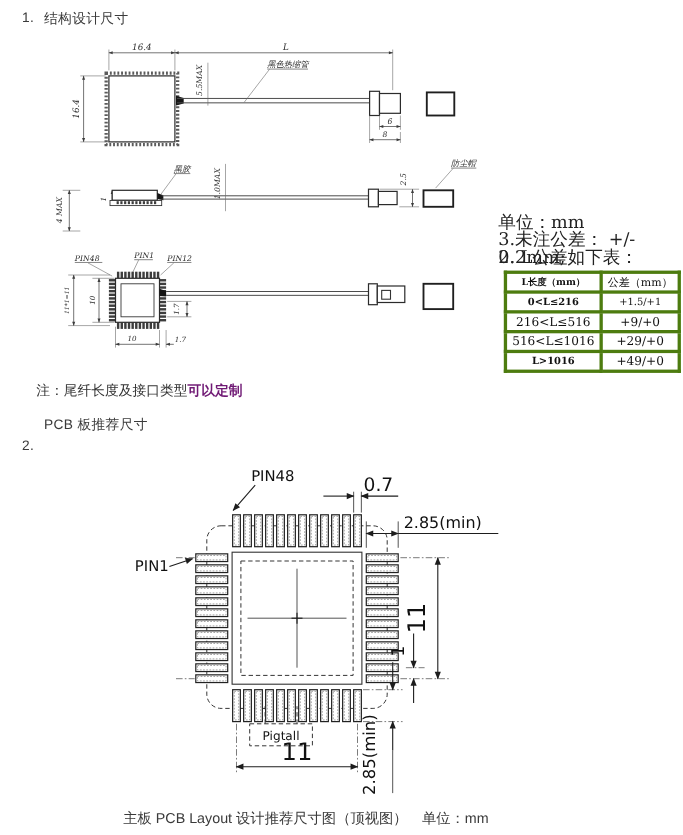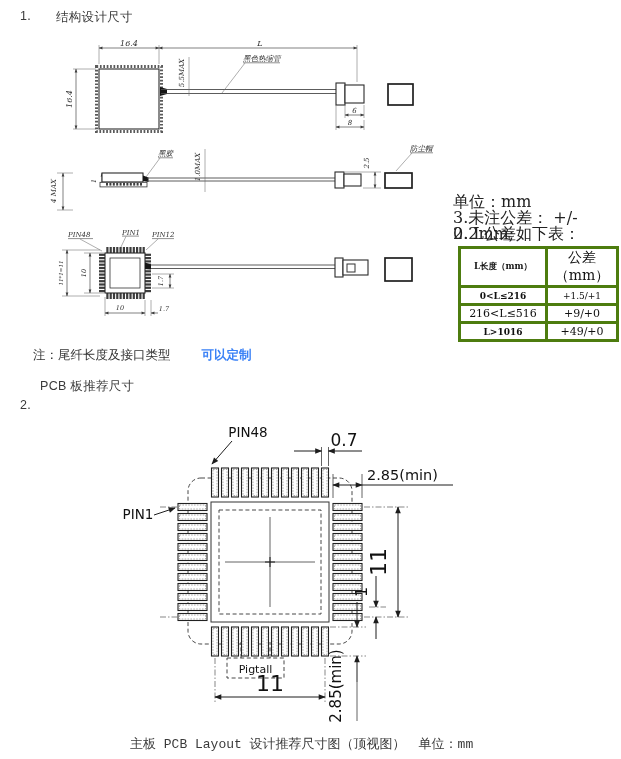--- a/index.html
+++ b/index.html
@@ -1,28 +1,28 @@
 <!DOCTYPE html>
 <html><head>
 <meta charset="utf-8">
 <style>
   html,body{margin:0;padding:0;background:#fff;}
   body{width:621px;height:759px;position:relative;font-family:"Liberation Sans",sans-serif;}
   .abs{position:absolute;}
   .hdr{font-size:12.5px;color:#3a3a3a;letter-spacing:.3px;}
   .notehdr{font-size:12.5px;color:#333;}
-  .notehdr b{font-weight:bold;color:#3b82f6;margin-left:31px;}
+  .notehdr b{font-weight:bold;color:#701a75;}
   .cap{font-size:13px;color:#3a3a3a;}
   .cadnotes{font-family:"DejaVu Serif",serif;font-size:16px;color:#222;line-height:16px;}
   table.tol{border-collapse:collapse;table-layout:fixed;width:150px;font-family:"DejaVu Serif",serif;color:#111;}
   table.tol td{border:3px solid #4d7c0f;text-align:center;vertical-align:middle;height:15px;padding:0 1px;}
   td.c1{width:82px;} td.c2{width:66px;}
   .fsm{font-size:8.5px;font-weight:bold;}
   .fs1{font-size:9px;}
-  .fmd{font-size:14px;}
+  .fmd{font-size:10px;}
   .flg{font-size:11px;}
   svg{position:absolute;overflow:visible;}
   
   .ext{stroke:#6b6b6b;stroke-width:.55;fill:none;}
   .dim{stroke:#4a4a4a;stroke-width:.7;fill:none;}
   .solid{stroke:#2b2b2b;stroke-width:1.1;fill:#fff;}
   .lt{stroke:#4a4a4a;stroke-width:.9;fill:none;}
   .thick{stroke:#1f1f1f;stroke-width:1.7;fill:#fff;}
   .hatch{fill:none;stroke:#5a5a5a;stroke-width:3;stroke-dasharray:1.7 1.7;}
   .blk{fill:#161616;stroke:none;}
@@ -35,21 +35,21 @@
   .dash{stroke:#333;stroke-width:.9;fill:none;stroke-dasharray:4 2.6;}
   .dashdot{stroke:#555;stroke-width:.7;fill:none;stroke-dasharray:6 2 1.5 2;}
   .dimB{stroke:#1d1d1d;stroke-width:1;fill:none;}
   .extB{stroke:#3c3c3c;stroke-width:.8;fill:none;}
   .pcbtext{font-family:"DejaVu Sans",sans-serif;fill:#111;}
 </style>
 </head>
 <body>
 
 <div class="abs hdr" style="left:20px;top:9px;">1.</div>
-<div class="abs hdr" style="left:40px;top:9px;margin-left:16px;">结构设计尺寸</div>
+<div class="abs hdr" style="left:40px;top:9px;">结构设计尺寸</div>
 
 <svg style="left:55px;top:36px;" width="380" height="110" viewBox="0 0 380 110">
   <defs>
     <marker id="arr" viewBox="0 0 10 10" refX="9" refY="5" markerWidth="8" markerHeight="5.5" orient="auto-start-reverse">
       <path d="M0,1.4 L9.5,5 L0,8.6 z" fill="#3c3c3c"></path>
     </marker>
     <marker id="arrB" viewBox="0 0 10 10" refX="9" refY="5" markerWidth="10" markerHeight="7" orient="auto-start-reverse">
       <path d="M0,1 L10,5 L0,9 z" fill="#1d1d1d"></path>
     </marker>
   </defs>
@@ -252,20 +252,24 @@
     <td class="c1 fsm">L长度（mm）</td>
     <td class="c2 fmd">公差（mm）</td>
   </tr>
   <tr>
     <td class="c1 fs1" style="font-weight:bold">0&lt;L≤216</td>
     <td class="c2 fs1">+1.5/+1</td>
   </tr>
   <tr>
     <td class="c1 flg">216&lt;L≤516</td>
     <td class="c2 flg">+9/+0</td>
+  </tr>
+  <tr>
+    <td class="c1 flg">516&lt;L≤1016</td>
+    <td class="c2 flg">+29/+0</td>
   </tr>
   <tr>
     <td class="c1 fs1" style="font-weight:bold">L&gt;1016</td>
     <td class="c2 flg">+49/+0</td>
   </tr>
 </tbody>
   </table>
 
 <div class="abs notehdr" style="left:33px;top:347px;"><span>注：尾纤长度及接口类型</span><b>可以定制</b></div>
 
@@ -423,13 +427,13 @@
 
   <line class="dimB" x1="95" y1="272" x2="205" y2="272" marker-start="url(#arrB)" marker-end="url(#arrB)"></line>
   <text class="pcbtext" font-size="22" x="150" y="266" text-anchor="middle">11</text>
 
   <line class="dimB" x1="237" y1="177" x2="237" y2="202" marker-end="url(#arrB)"></line>
   <line class="dimB" x1="237" y1="257" x2="237" y2="231" marker-end="url(#arrB)"></line>
   <line class="extB" x1="237" y1="257" x2="237" y2="296"></line>
   <text class="pcbtext" font-size="15" text-anchor="middle" transform="rotate(-90 221 261)" x="221" y="261">2.85(min)</text>
 </svg>
 
-<div class="abs cap" style="left:130px;top:735px;font-family:Liberation Mono, monospace;">主板 PCB Layout 设计推荐尺寸图（顶视图）　单位：mm</div>
+<div class="abs cap" style="left:112px;top:735px;">主板 PCB Layout 设计推荐尺寸图（顶视图）　单位：mm</div>
 
 </body></html>

